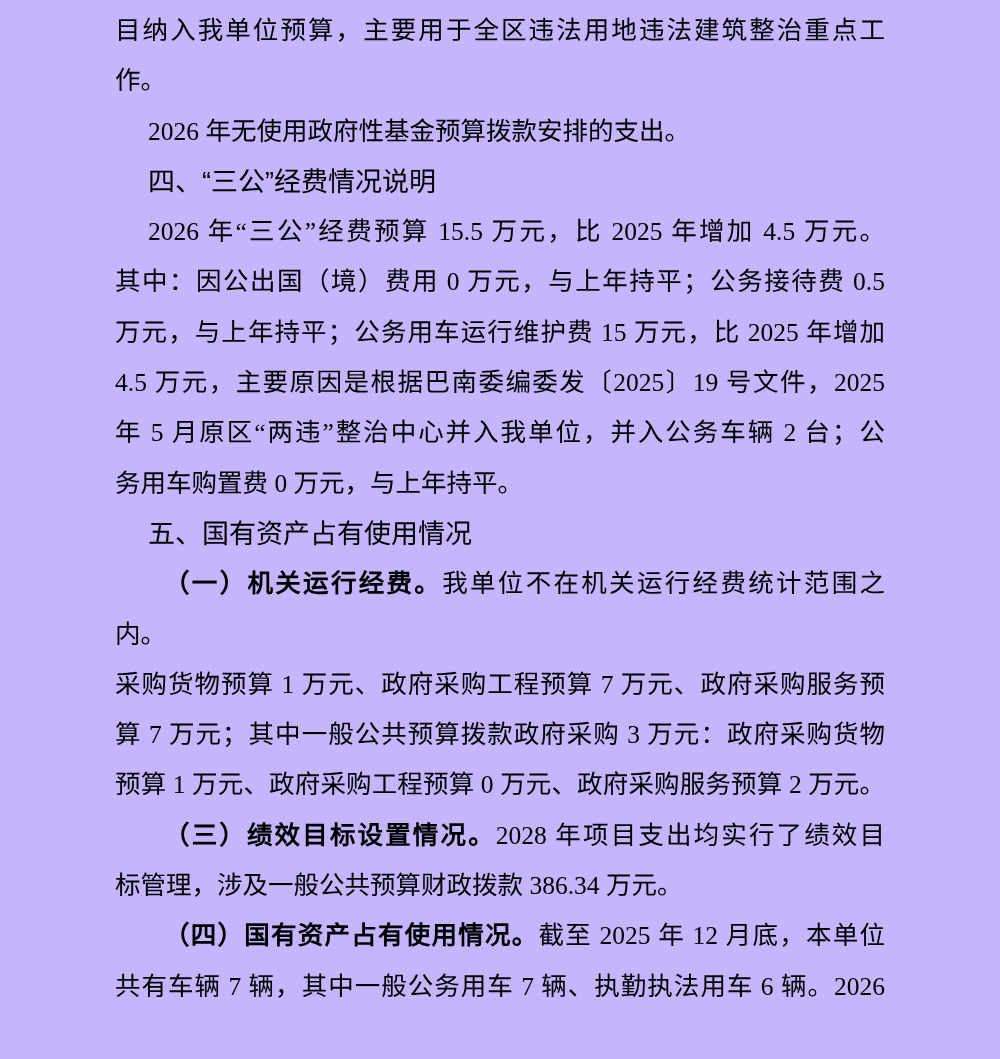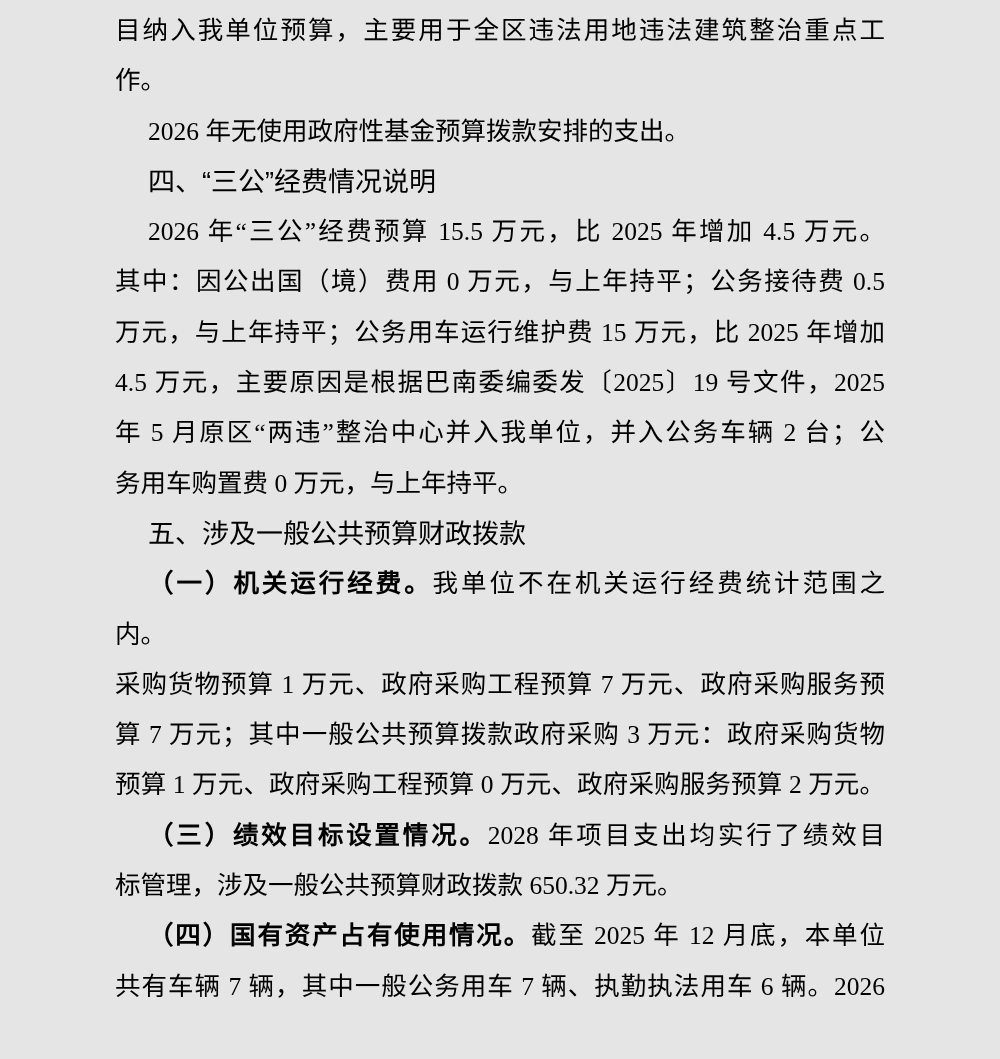--- a/index.html
+++ b/index.html
@@ -14,21 +14,21 @@
     font-family: "Liberation Serif", "DejaVu Serif", serif;
     overflow: hidden;
     position: relative;
   }
   .page {
     position: absolute;
     left: 0;
     top: 0;
     width: 1000px;
     height: 1059px;
-    background: #e5e5e5;
+    background: #c4b5fd;
   }
   .text-block {
     position: absolute;
     left: 115px;
     top: 6px;
     width: 770px;
     font-size: 25.5px;
   }
   .line {
     height: 50.3px;
@@ -42,20 +42,21 @@
     text-align-last: justify;
   }
   .line.ind {
     text-indent: 33px;
   }
   .s-normal {
     font-weight: normal;
   }
   .s-bold-serif {
     font-weight: bold;
+    margin-left: 16px;
   }
   .s-heading-sans {
     font-family: "Liberation Sans", "DejaVu Sans", sans-serif;
     font-weight: normal;
     font-size: 27px;
   }
 </style>
 </head>
 <body>
 
@@ -64,24 +65,24 @@
       <div class="line just"><span class="s-normal">目纳入我单位预算，主要用于全区违法用地违法建筑整治重点工</span></div>
       <div class="line"><span class="s-normal">作。</span></div>
       <div class="line ind"><span class="s-normal">2026 年无使用政府性基金预算拨款安排的支出。</span></div>
       <div class="line ind"><span class="s-heading-sans">四、“三公”经费情况说明</span></div>
       <div class="line ind just"><span class="s-normal">2026 年“三公”经费预算 15.5 万元，比 2025 年增加 4.5 万元。</span></div>
       <div class="line just"><span class="s-normal">其中：因公出国（境）费用 0 万元，与上年持平；公务接待费 0.5</span></div>
       <div class="line just"><span class="s-normal">万元，与上年持平；公务用车运行维护费 15 万元，比 2025 年增加</span></div>
       <div class="line just"><span class="s-normal">4.5 万元，主要原因是根据巴南委编委发〔2025〕19 号文件，2025</span></div>
       <div class="line just"><span class="s-normal">年 5 月原区“两违”整治中心并入我单位，并入公务车辆 2 台；公</span></div>
       <div class="line"><span class="s-normal">务用车购置费 0 万元，与上年持平。</span></div>
-      <div class="line ind"><span class="s-heading-sans">五、涉及一般公共预算财政拨款</span></div>
+      <div class="line ind"><span class="s-heading-sans">五、国有资产占有使用情况</span></div>
       <div class="line ind just"><span class="s-bold-serif">（一）机关运行经费。</span><span class="s-normal">我单位不在机关运行经费统计范围之</span></div>
       <div class="line"><span class="s-normal">内。</span></div>
       <div class="line just"><span class="s-normal">采购货物预算 1 万元、政府采购工程预算 7 万元、政府采购服务预</span></div>
       <div class="line just"><span class="s-normal">算 7 万元；其中一般公共预算拨款政府采购 3 万元：政府采购货物</span></div>
       <div class="line just"><span class="s-normal">预算 1 万元、政府采购工程预算 0 万元、政府采购服务预算 2 万元。</span></div>
       <div class="line ind just"><span class="s-bold-serif">（三）绩效目标设置情况。</span><span class="s-normal">2028 年项目支出均实行了绩效目</span></div>
-      <div class="line"><span class="s-normal">标管理，涉及一般公共预算财政拨款 650.32 万元。</span></div>
+      <div class="line"><span class="s-normal">标管理，涉及一般公共预算财政拨款 386.34 万元。</span></div>
       <div class="line ind just"><span class="s-bold-serif">（四）国有资产占有使用情况。</span><span class="s-normal">截至 2025 年 12 月底，本单位</span></div>
       <div class="line just"><span class="s-normal">共有车辆 7 辆，其中一般公务用车 7 辆、执勤执法用车 6 辆。2026</span></div>
     </div>
 </div>
 
 </body></html>

